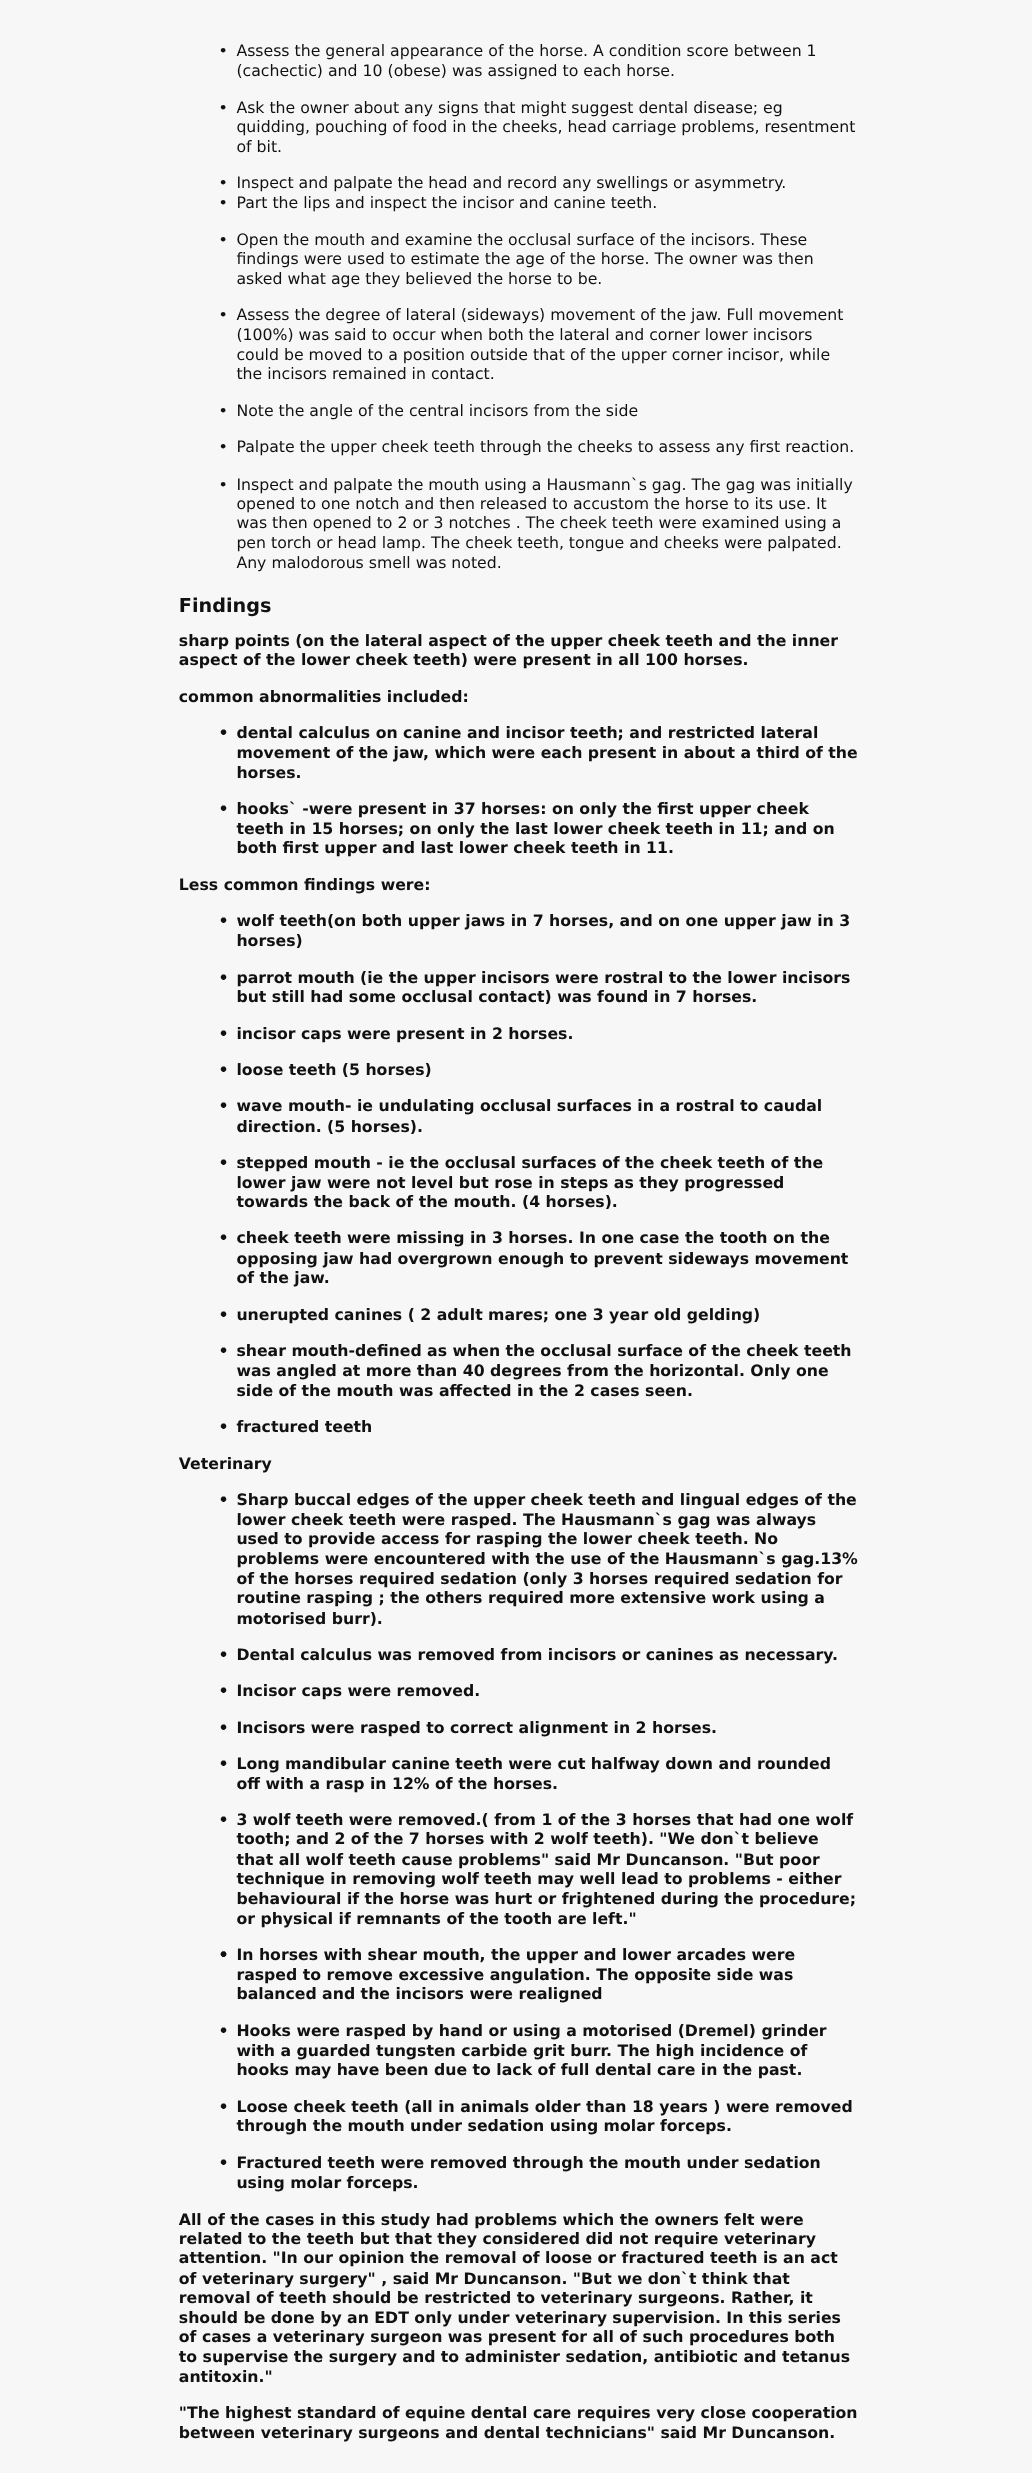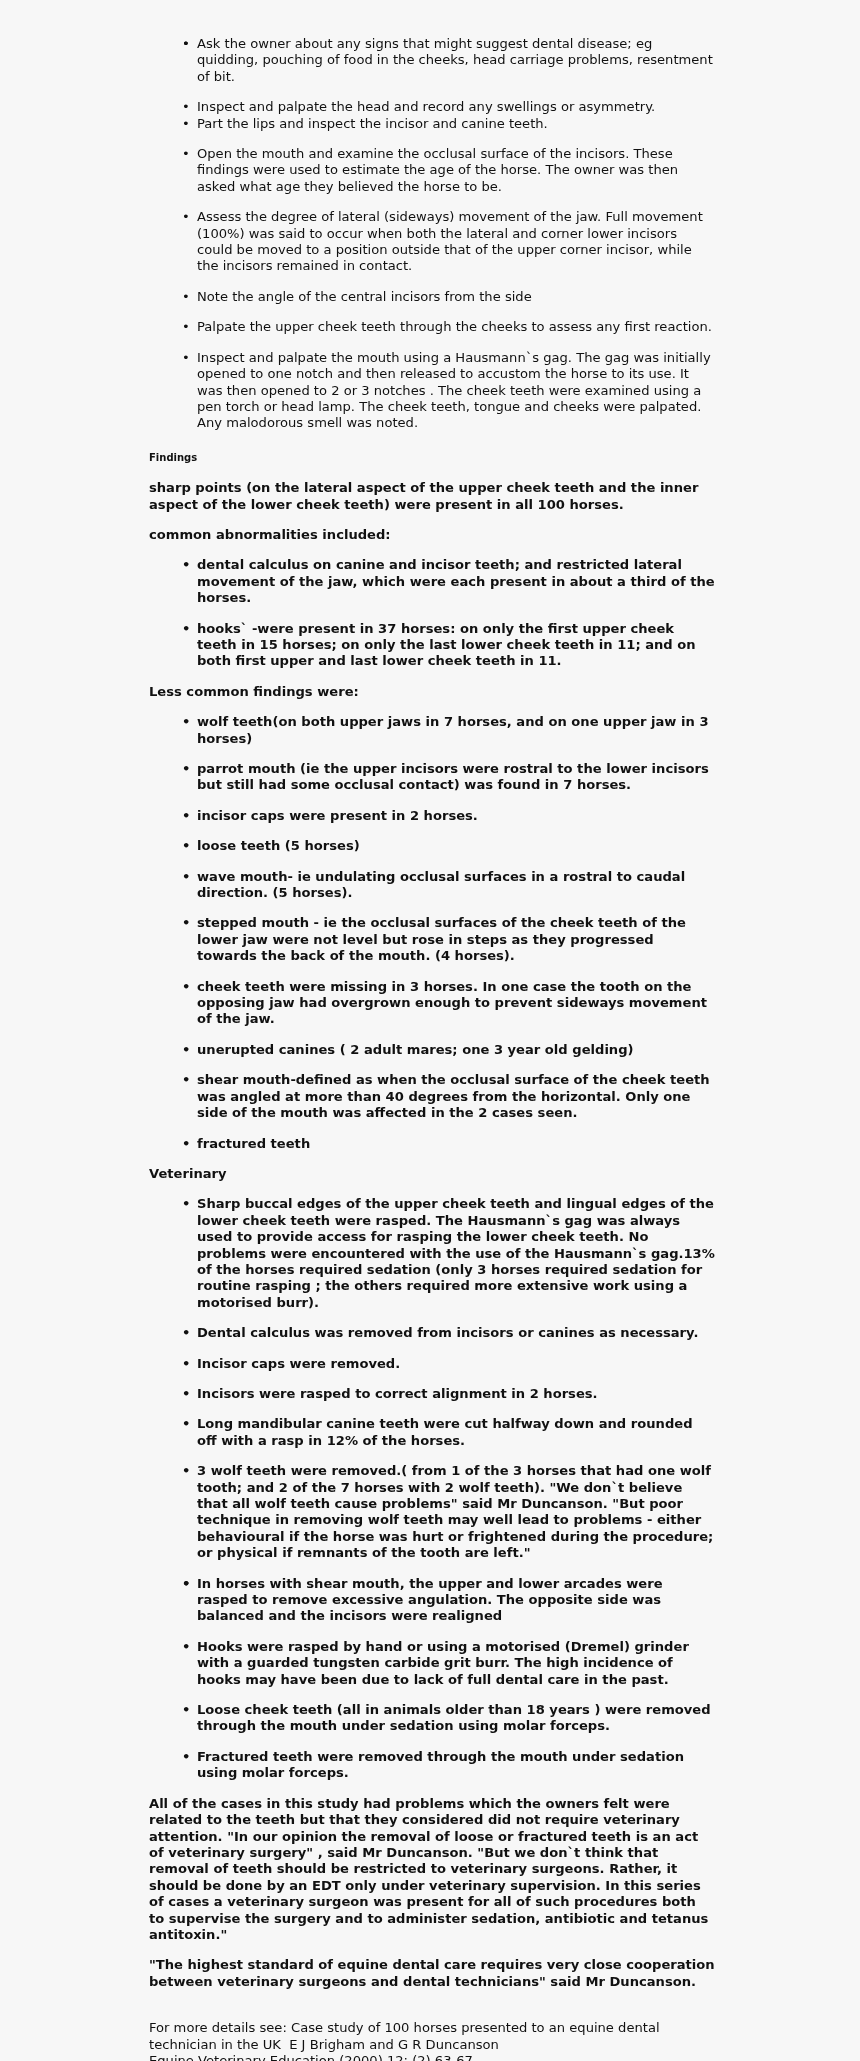--- a/index.html
+++ b/index.html
@@ -43,32 +43,32 @@
   .mt14 { margin-top: 14px; font-weight: bold; }
   .mt18 { margin-top: 18px; }
   .mt28 { margin-top: 30px; }
 </style>
 </head>
 <body>
 
 <div class="page">
 
   <ul style="margin-top:36px;">
-    <li><span class="bullet">•</span></li>
+    <li><span class="bullet">•</span><span>Assess the general appearance of the horse. A condition score between 1 (cachectic) and 10 (obese) was assigned to each horse.</span></li>
     <li class="gap"><span class="bullet">•</span><span>Ask the owner about any signs that might suggest dental disease; eg quidding, pouching of food in the cheeks, head carriage problems, resentment of bit.</span></li>
     <li class="gap"><span class="bullet">•</span><span>Inspect and palpate the head and record any swellings or asymmetry.</span></li>
     <li class="tight"><span class="bullet">•</span><span>Part the lips and inspect the incisor and canine teeth.</span></li>
     <li class="gap"><span class="bullet">•</span><span>Open the mouth and examine the occlusal surface of the incisors. These findings were used to estimate the age of the horse. The owner was then asked what age they believed the horse to be.</span></li>
     <li class="gap"><span class="bullet">•</span><span>Assess the degree of lateral (sideways) movement of the jaw. Full movement (100%) was said to occur when both the lateral and corner lower incisors could be moved to a position outside that of the upper corner incisor, while the incisors remained in contact.</span></li>
     <li class="gap"><span class="bullet">•</span><span>Note the angle of the central incisors from the side</span></li>
     <li class="gap"><span class="bullet">•</span><span>Palpate the upper cheek teeth through the cheeks to assess any first reaction.</span></li>
     <li class="gap"><span class="bullet">•</span><span>Inspect and palpate the mouth using a Hausmann`s gag. The gag was initially opened to one notch and then released to accustom the horse to its use. It was then opened to 2 or 3 notches . The cheek teeth were examined using a pen torch or head lamp. The cheek teeth, tongue and cheeks were palpated. Any malodorous smell was noted.</span></li>
   </ul>
 
-  <h3 class="section-title mt18" style="font-size:10px;">Findings</h3>
+  <h3 class="section-title mt18" style="font-size:16px;">Findings</h3>
   <p class="mt14">sharp points (on the lateral aspect of the upper cheek teeth and the inner aspect of the lower cheek teeth) were present in all 100 horses.</p>
   <p class="mt14">common abnormalities included:</p>
 
   <ul class="mt14">
     <li><span class="bullet">•</span><span>dental calculus on canine and incisor teeth; and restricted lateral movement of the jaw, which were each present in about a third of the horses.</span></li>
     <li class="gap"><span class="bullet">•</span><span>hooks` -were present in 37 horses: on only the first upper cheek teeth in 15 horses; on only the last lower cheek teeth in 11; and on both first upper and last lower cheek teeth in 11.</span></li>
   </ul>
 
   <p class="mt14">Less common findings were:</p>
 

